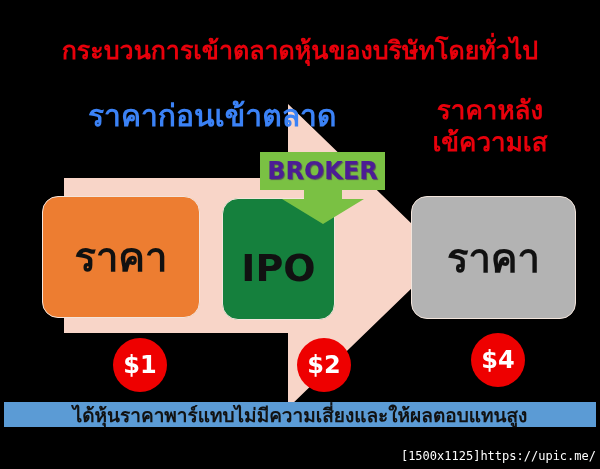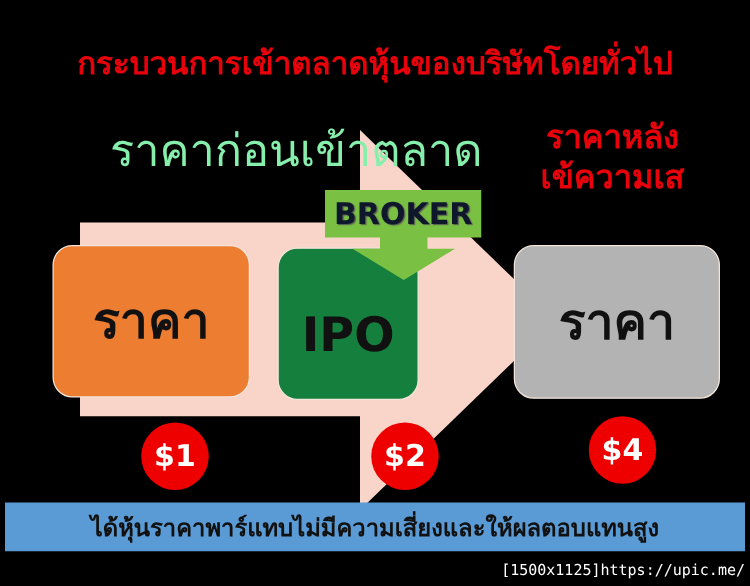--- a/index.html
+++ b/index.html
@@ -1,32 +1,32 @@
 <!DOCTYPE html>
 <html><head>
 <meta charset="utf-8">
 <style>
   html,body{margin:0;padding:0;background:#000;}
   body{width:600px;height:469px;position:relative;overflow:hidden;font-family:"DejaVu Sans",sans-serif;}
   .abs{position:absolute;}
   .title{left:0;top:30px;width:600px;text-align:center;color:#e8000b;font-size:25px;font-weight:bold;letter-spacing:0px;}
-  .lbl-before{left:88px;top:92px;color:#86efac;font-size:36px;font-weight:normal;z-index:1;}
+  .lbl-before{left:88px;top:92px;color:#3b82f6;font-size:30px;font-weight:bold;z-index:1;}
   .lbl-after{left:410px;top:94px;width:160px;text-align:center;color:#e8000b;font-size:26px;font-weight:bold;line-height:32px;z-index:1;}
   svg.arrow{left:0;top:0;z-index:0;}
   .box{display:flex;align-items:center;justify-content:center;flex-direction:column;border-radius:16px;border:1.5px solid #f3e5dc;box-sizing:border-box;font-weight:bold;color:#111;z-index:2;text-align:center;}
   .box-par{left:42px;top:196px;width:158px;height:122px;background:#ed7d31;font-size:40px;line-height:50px;}
   .box-ipo{left:222px;top:198px;width:113px;height:122px;background:#15803d;font-size:38px;padding-top:18px;}
   .box-mkt{left:411px;top:196px;width:165px;height:123px;background:#b3b3b3;font-size:40px;line-height:62px;}
-  .broker{left:260px;top:152px;width:125px;height:38px;background:#7ac143;color:#0f172a;font-weight:bold;font-size:24px;display:flex;align-items:center;justify-content:center;z-index:3;text-shadow:1px 1px 1px #555;}
+  .broker{left:260px;top:152px;width:125px;height:38px;background:#7ac143;color:#4c1d95;font-weight:bold;font-size:24px;display:flex;align-items:center;justify-content:center;z-index:3;text-shadow:1px 1px 1px #555;}
   svg.down{left:268px;top:188px;z-index:3;}
   .coin{width:54px;height:54px;border-radius:50%;background:#ee0000;color:#fff;font-weight:bold;font-size:24px;display:flex;align-items:center;justify-content:center;z-index:3;}
   .coin1{left:113px;top:338px;}
   .coin2{left:297px;top:338px;}
   .coin3{left:471px;top:333px;}
-  .banner{left:4px;top:402px;width:592px;height:39px;background:#5b9bd5;color:#111;font-size:19px;font-weight:bold;display:flex;align-items:center;justify-content:center;z-index:3;white-space:nowrap;}
+  .banner{left:4px;top:402px;width:592px;height:25px;background:#5b9bd5;color:#111;font-size:19px;font-weight:bold;display:flex;align-items:center;justify-content:center;z-index:3;white-space:nowrap;}
   .wm{right:4px;top:449px;color:#fff;font-family:"DejaVu Sans Mono",monospace;font-size:12px;z-index:3;}
 </style>
 </head>
 <body>
 
 <div class="abs title">กระบวนการเข้าตลาดหุ้นของบริษัทโดยทั่วไป</div>
 
 <svg class="abs arrow" width="600" height="469">
   <polygon points="64,178 288,178 288,104 445,256 288,408 288,333 64,333" fill="#f8d5c8"></polygon>
 </svg>

